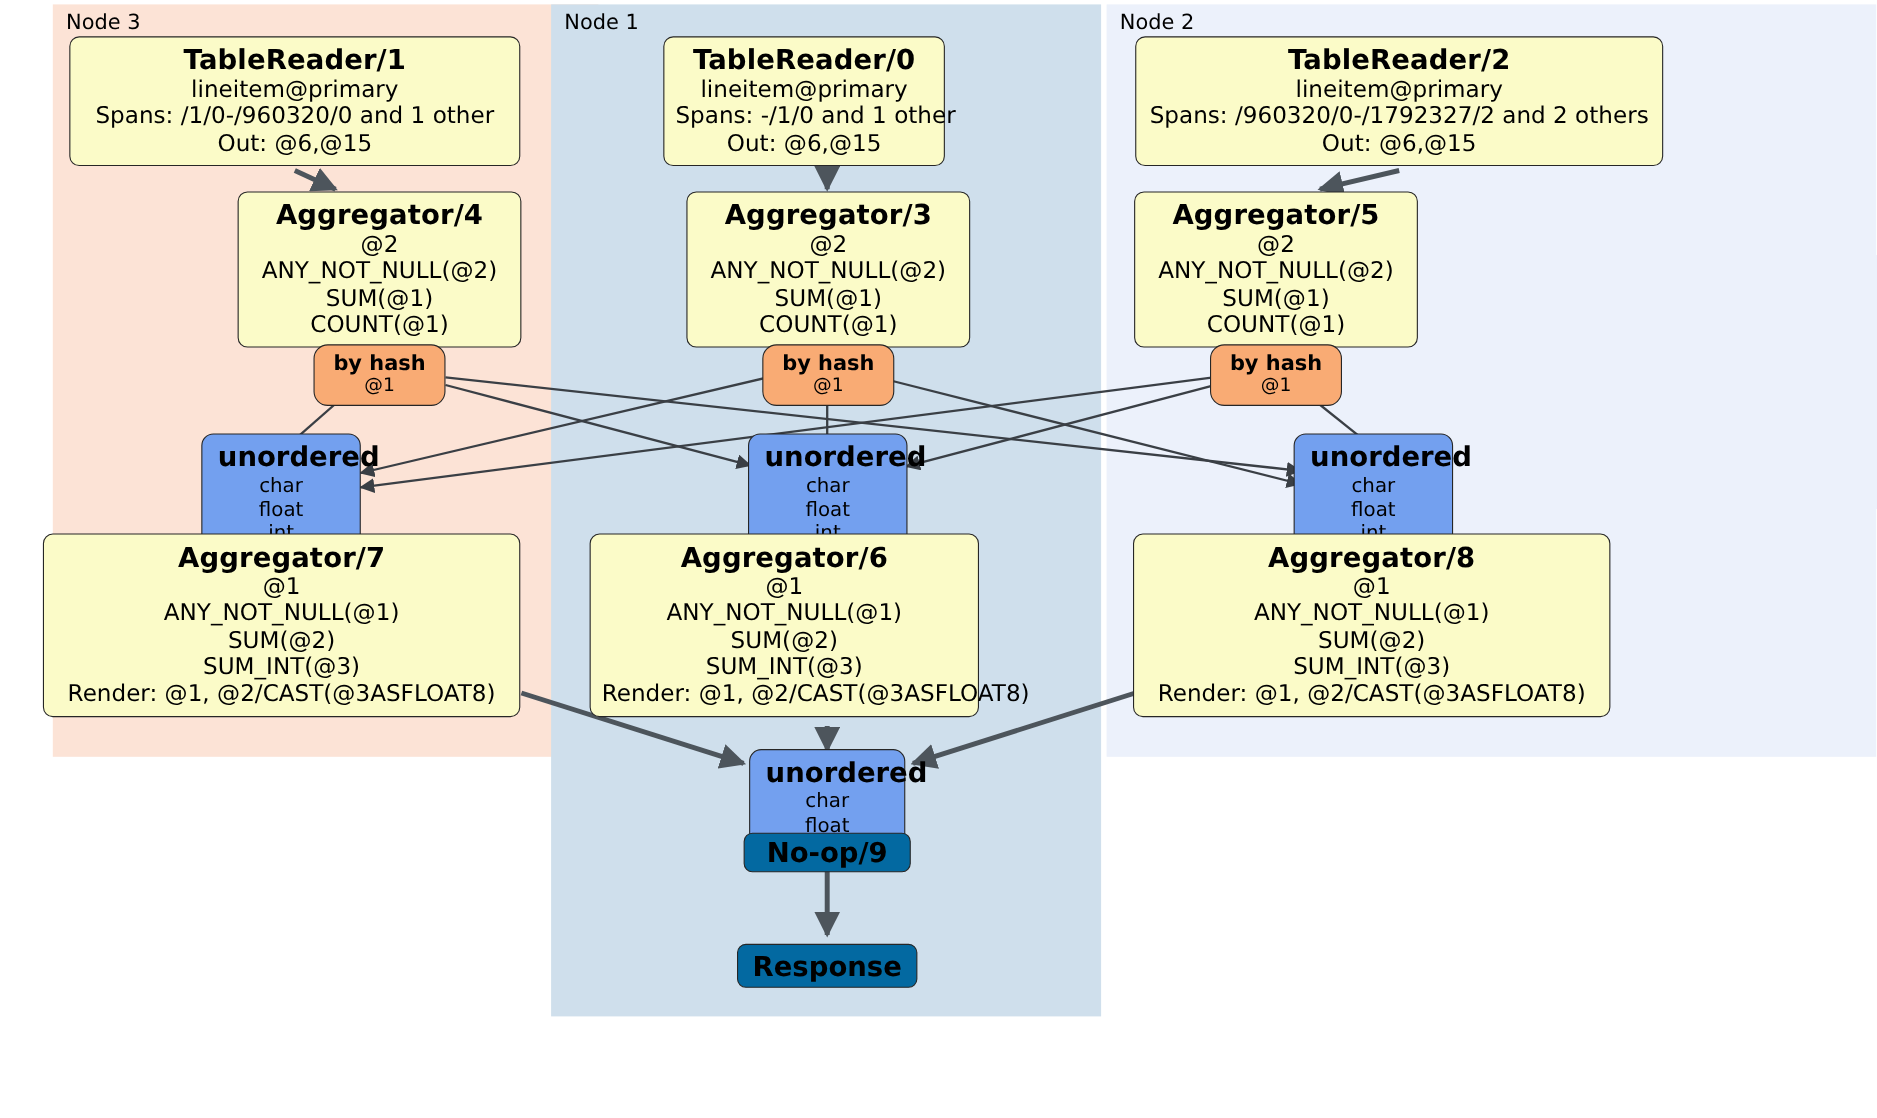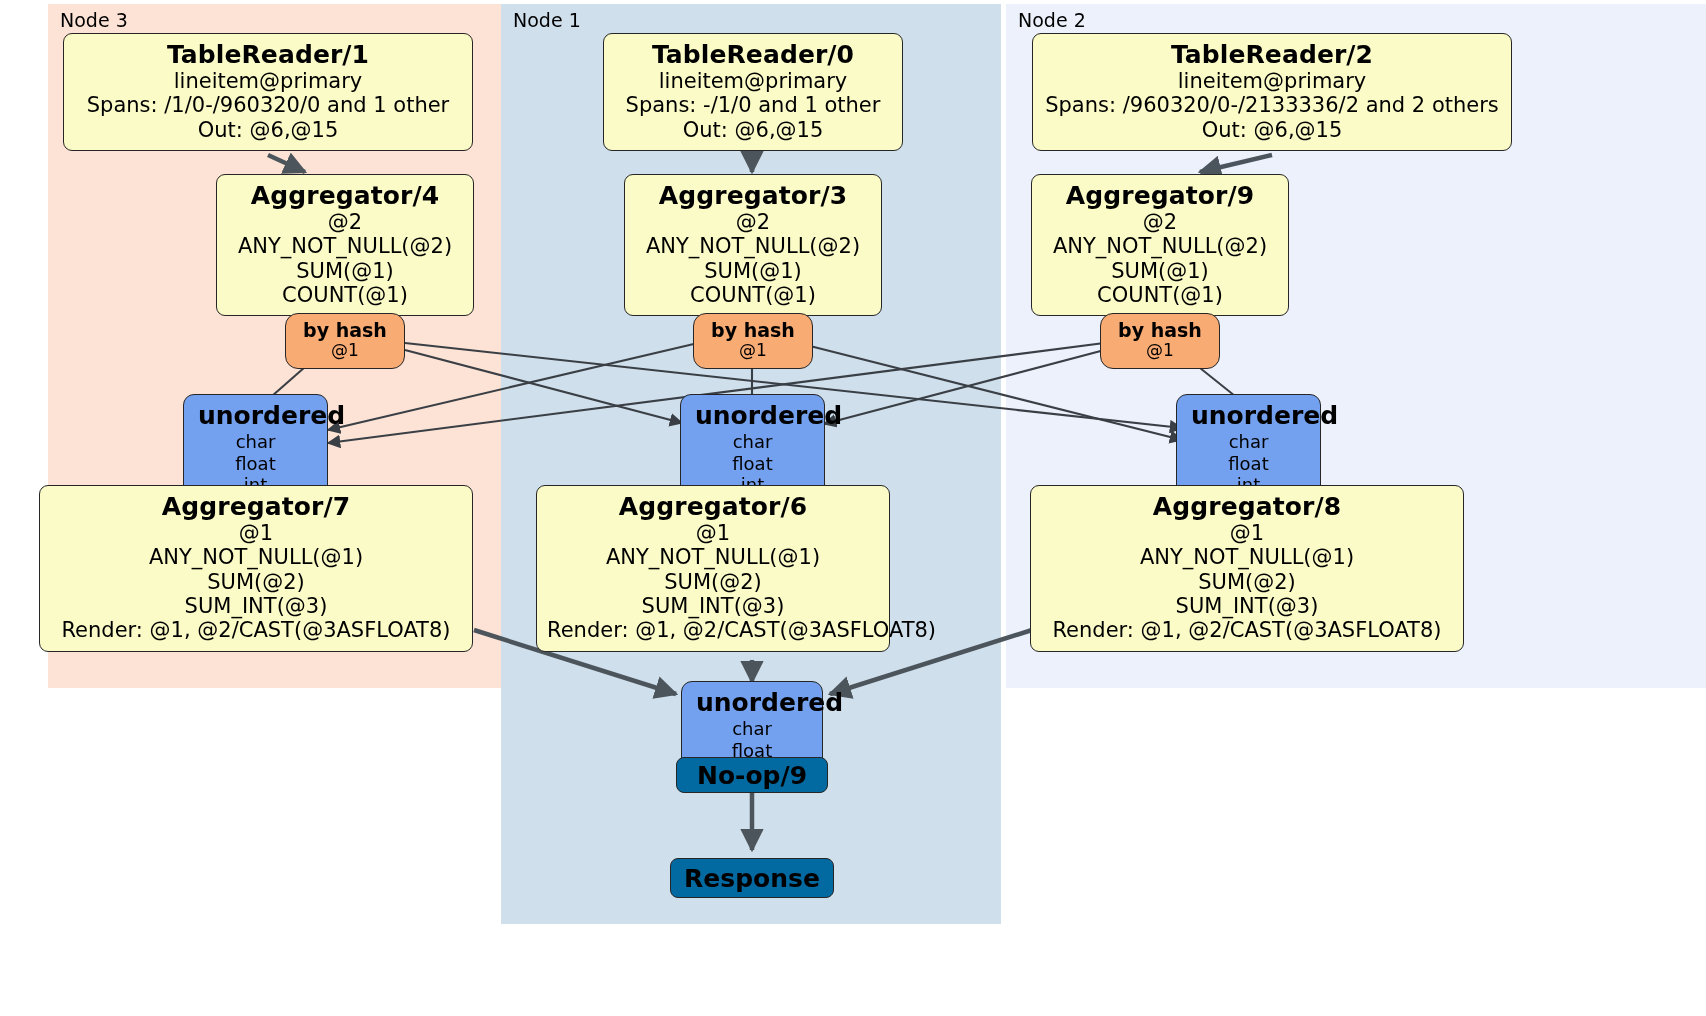--- a/index.html
+++ b/index.html
@@ -218,21 +218,21 @@
 
   <div class="proc-box" style="left:39px; top:485px; width:434px;">
     <div class="proc-title">Aggregator/7</div>
     <div class="proc-line">@1</div>
     <div class="proc-line">ANY_NOT_NULL(@1)</div>
     <div class="proc-line">SUM(@2)</div>
     <div class="proc-line">SUM_INT(@3)</div>
     <div class="proc-line">Render: @1, @2/CAST(@3ASFLOAT8)</div>
   </div>
 
-  <div class="proc-box" style="left:603px; top:33px; width:300px;">
+  <div class="proc-box" style="left:603px; top:33px; width:256px;">
     <div class="proc-title">TableReader/0</div>
     <div class="proc-line">lineitem@primary</div>
     <div class="proc-line">Spans: -/1/0 and 1 other</div>
     <div class="proc-line">Out: @6,@15</div>
   </div>
 
   <div class="proc-box" style="left:624px; top:174px; width:258px;">
     <div class="proc-title">Aggregator/3</div>
     <div class="proc-line">@2</div>
     <div class="proc-line">ANY_NOT_NULL(@2)</div>
@@ -271,26 +271,26 @@
     <span class="lbl">No-op/9</span>
   </div>
 
   <div class="small-box" style="left:670px; top:858px; width:164px; height:40px;">
     <span class="lbl">Response</span>
   </div>
 
   <div class="proc-box" style="left:1032px; top:33px; width:480px;">
     <div class="proc-title">TableReader/2</div>
     <div class="proc-line">lineitem@primary</div>
-    <div class="proc-line">Spans: /960320/0-/2133336/2 and 2 others</div>
+    <div class="proc-line">Spans: /960320/0-/1792327/2 and 2 others</div>
     <div class="proc-line">Out: @6,@15</div>
   </div>
 
   <div class="proc-box" style="left:1031px; top:174px; width:258px;">
-    <div class="proc-title">Aggregator/9</div>
+    <div class="proc-title">Aggregator/5</div>
     <div class="proc-line">@2</div>
     <div class="proc-line">ANY_NOT_NULL(@2)</div>
     <div class="proc-line">SUM(@1)</div>
     <div class="proc-line">COUNT(@1)</div>
   </div>
 
   <div class="router-box" style="left:1100px; top:313px; width:120px;">
     <div class="router-title">by hash</div>
     <div class="router-line">@1</div>
   </div>

